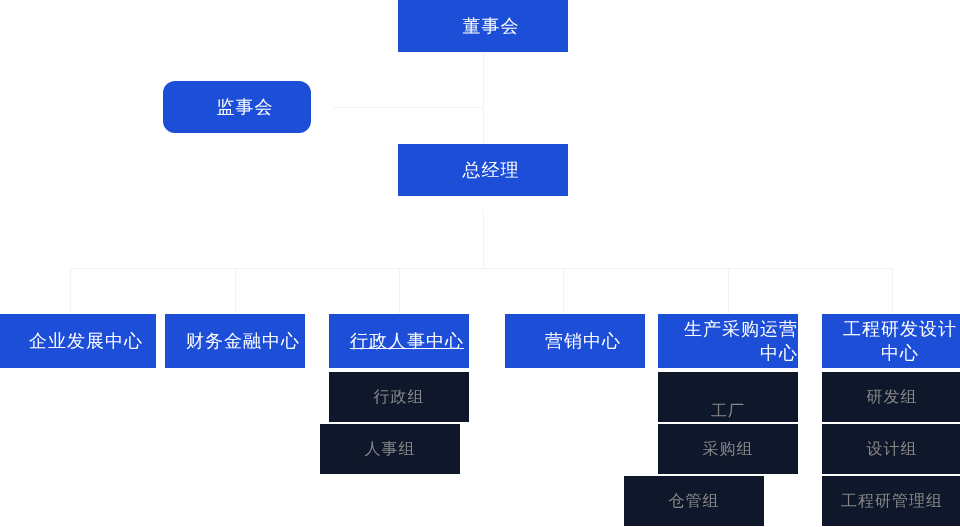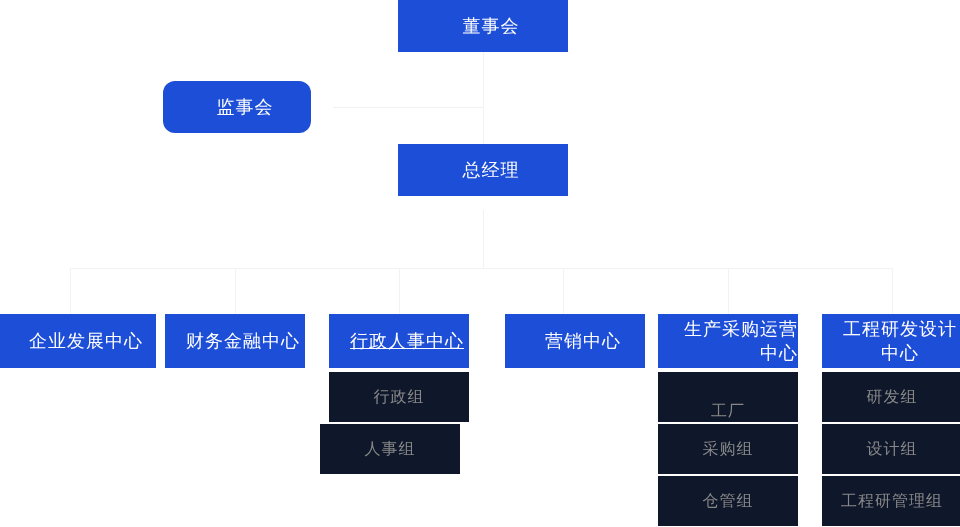--- a/index.html
+++ b/index.html
@@ -107,21 +107,21 @@
   <div class="node gray" style="left:320px; top:424px; width:140px; height:50px;">
     <span>人事组</span>
   </div>
 
   <div class="node gray" style="left:658px; top:372px; width:140px; height:50px;align-items:flex-end;">
     <span>工厂</span>
   </div>
   <div class="node gray" style="left:658px; top:424px; width:140px; height:50px;">
     <span>采购组</span>
   </div>
-  <div class="node gray" style="left:658px; top:476px; width:140px; height:50px;font-family:Liberation Serif, serif;">
+  <div class="node gray" style="left:624px; top:476px; width:140px; height:50px;font-family:Liberation Serif, serif;">
     <span>仓管组</span>
   </div>
 
   <div class="node gray" style="left:822px; top:372px; width:140px; height:50px;">
     <span>研发组</span>
   </div>
   <div class="node gray" style="left:822px; top:424px; width:140px; height:50px;">
     <span>设计组</span>
   </div>
   <div class="node gray" style="left:822px; top:476px; width:140px; height:50px;">

